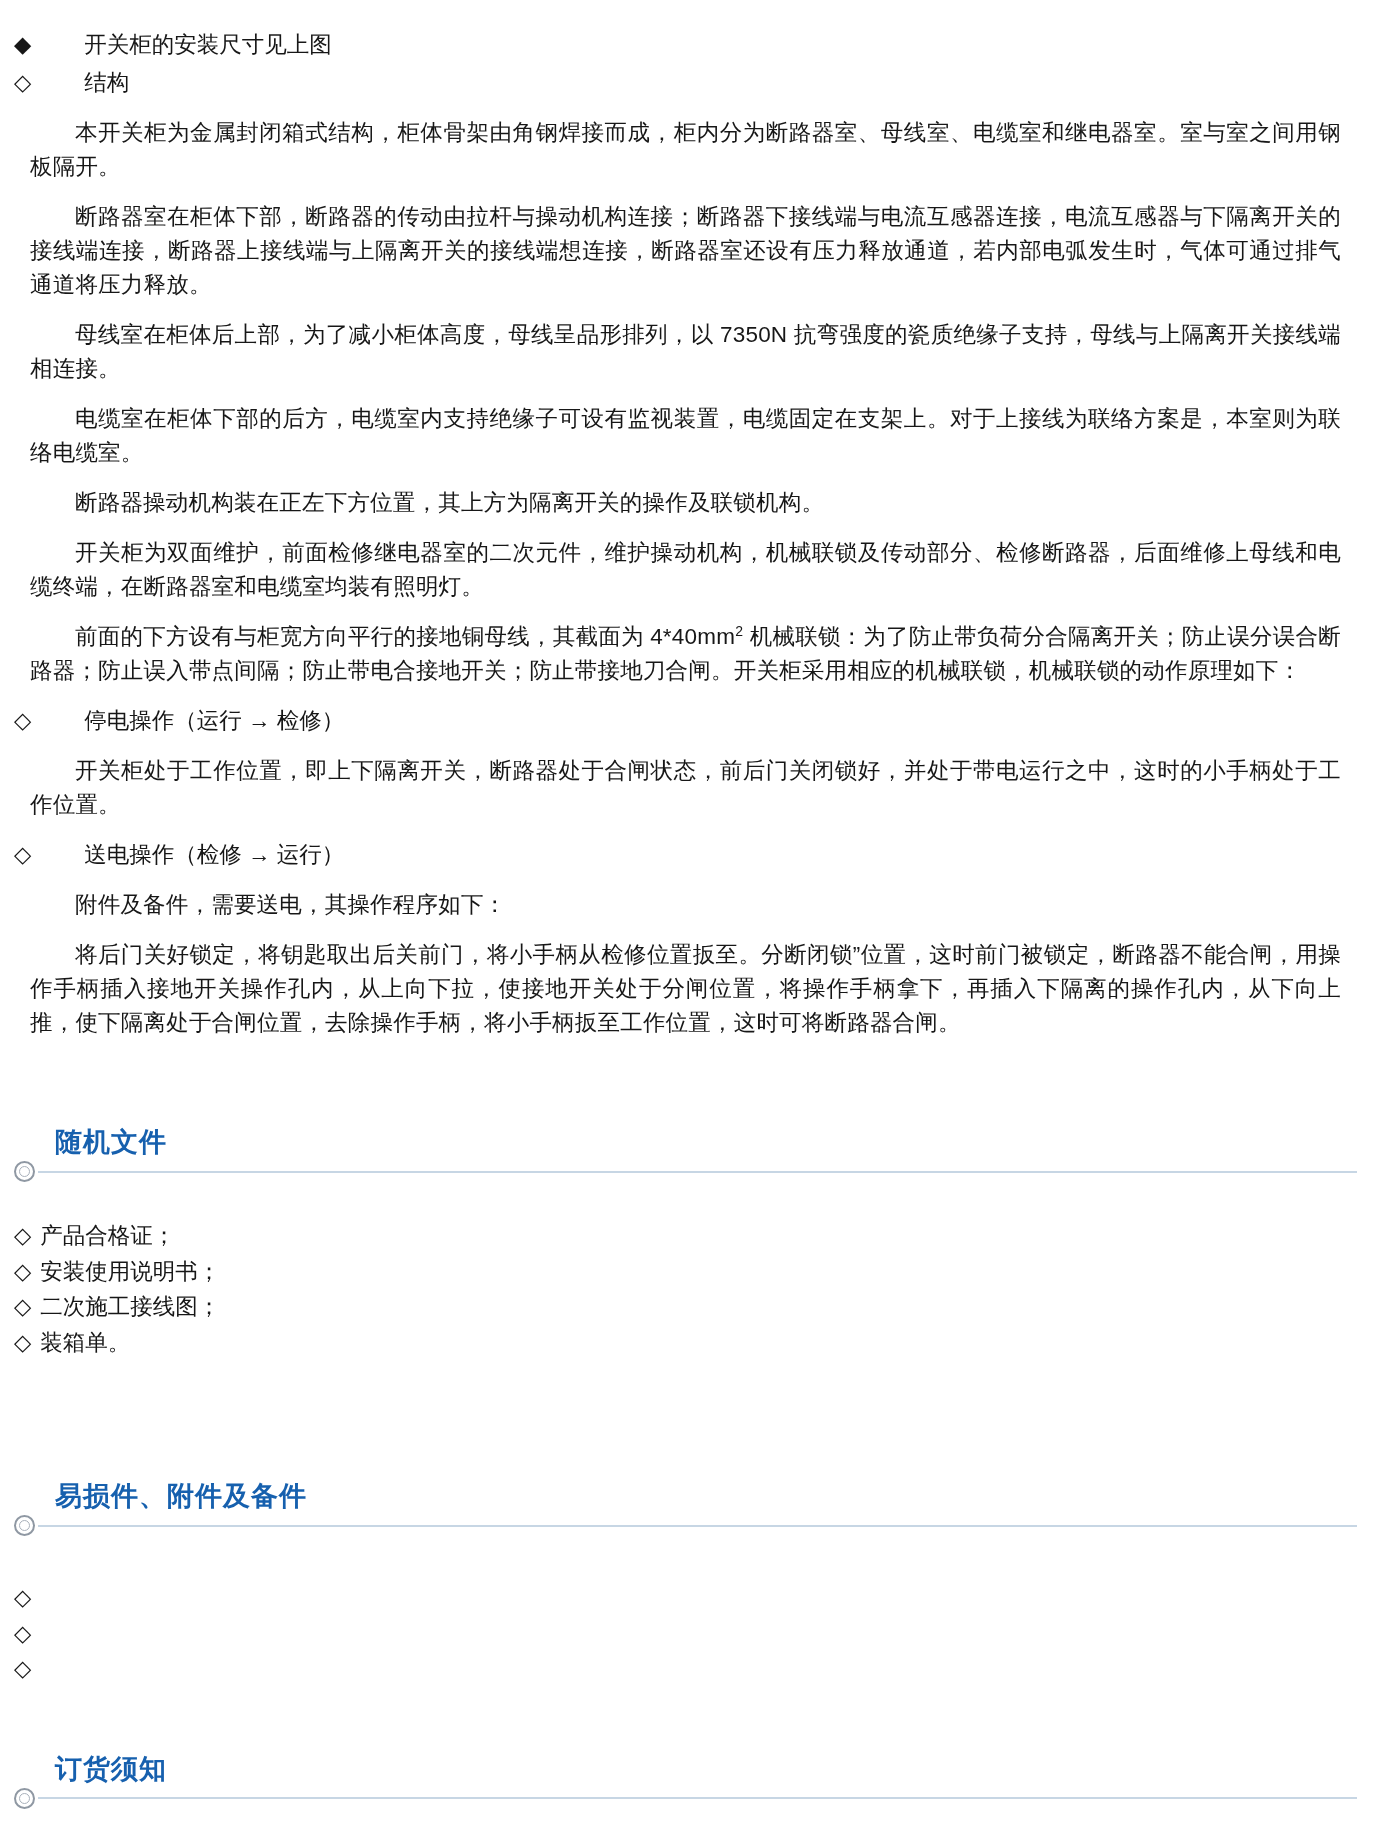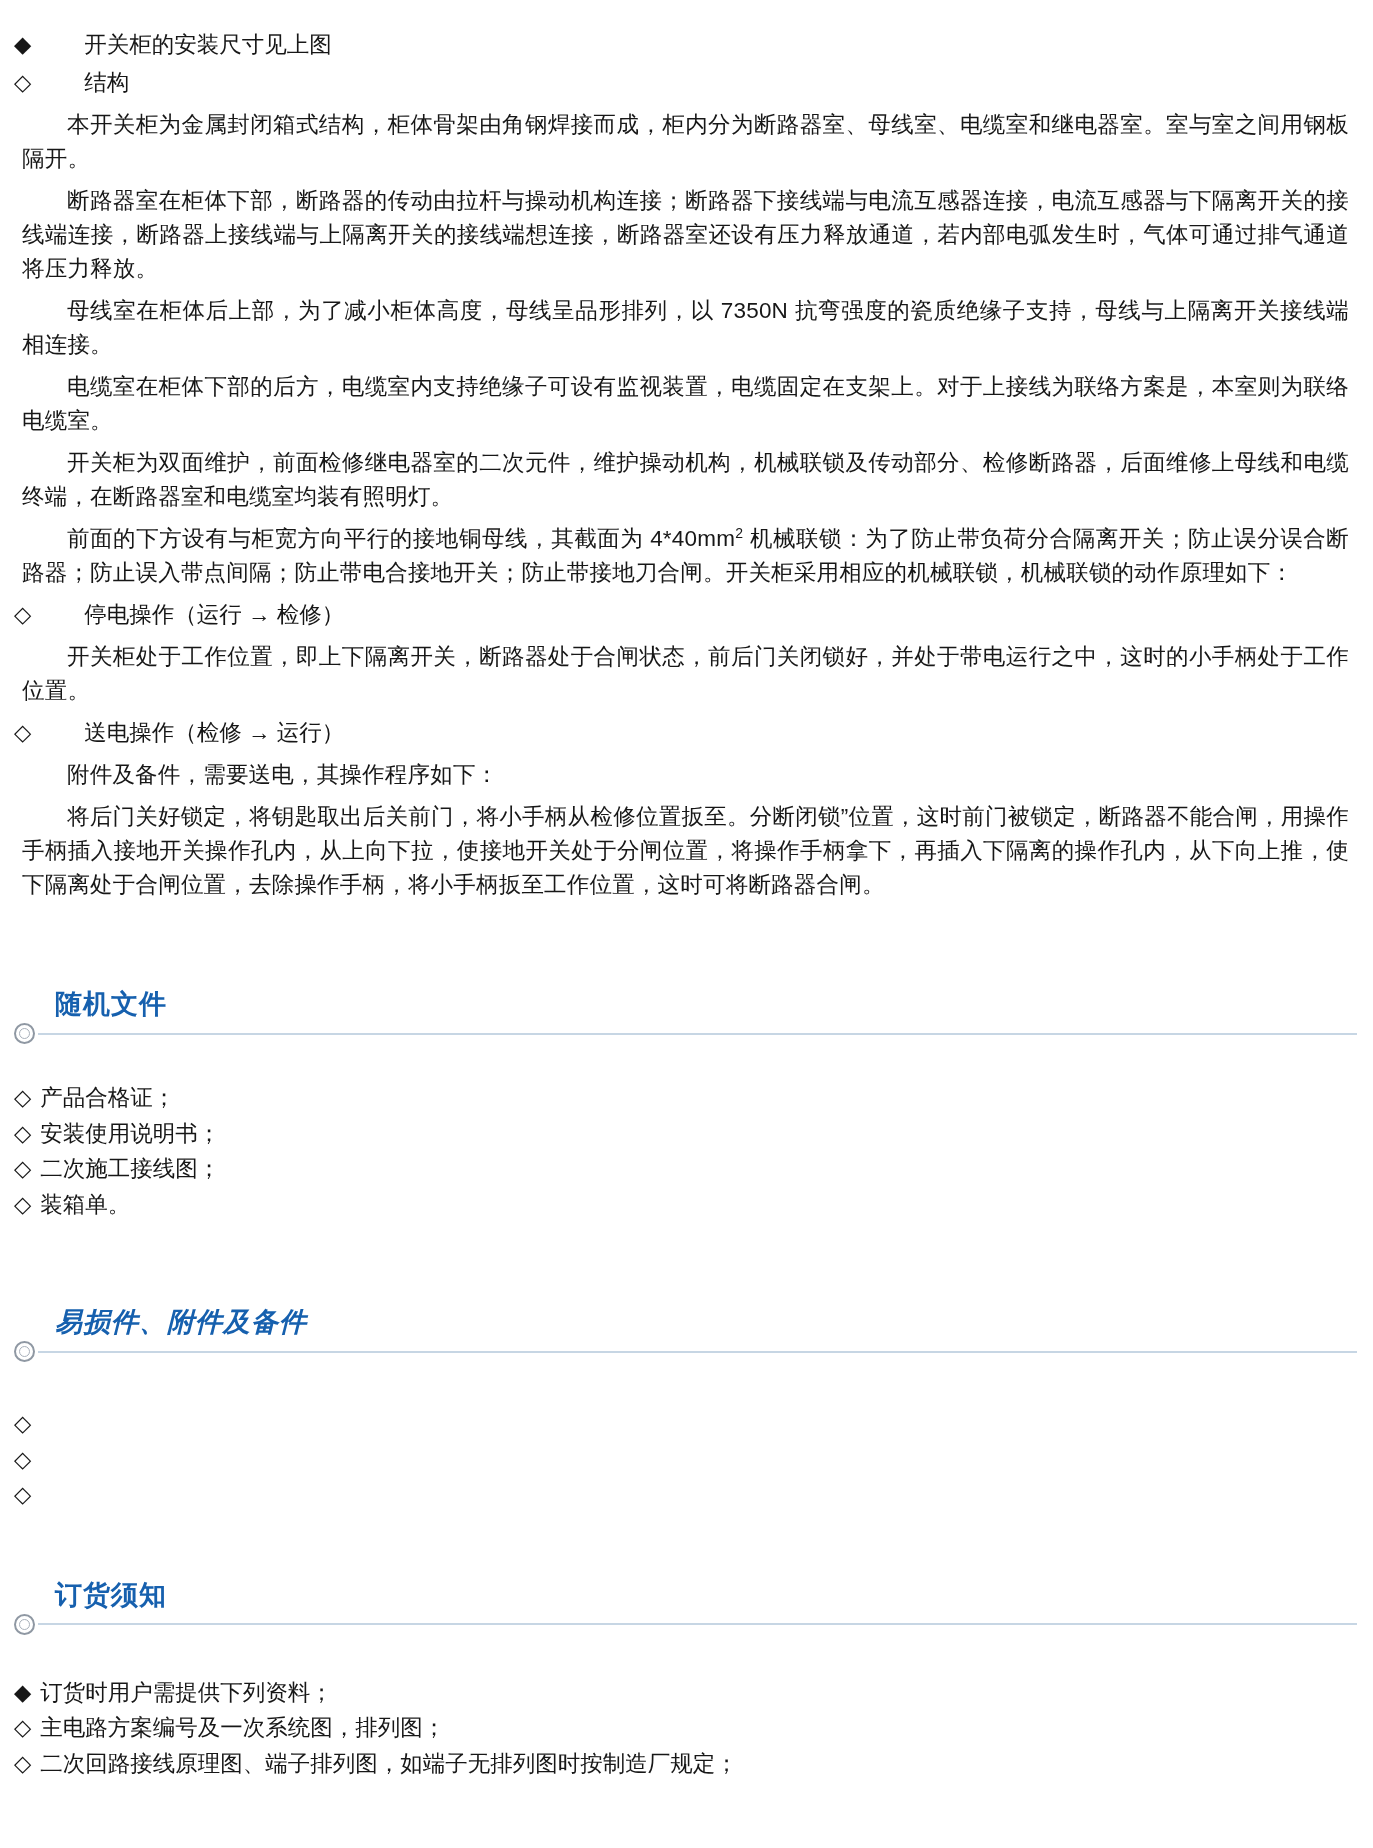--- a/index.html
+++ b/index.html
@@ -10,21 +10,21 @@
   }
   .page{padding:24px 16px 0 14px;box-sizing:border-box;width:1373px;}
 
   
   .b-line{display:flex;align-items:flex-start;font-size:22.5px;line-height:34px;margin:4px 0;}
   .b-line .marker{flex:0 0 auto;margin-right:9px;}
   .b-line .b-text{flex:1 1 auto;margin-left:44px;}
 
   
   .para{
-    margin:8px;font-size:22.5px;line-height:34px;
+    margin:16px;font-size:22.5px;line-height:34px;
     text-align:justify;text-indent:2em;letter-spacing:.2px;
   }
   .para sup{font-size:14px;line-height:0;vertical-align:super;}
 
   
   .item{display:flex;align-items:flex-start;font-size:22.5px;line-height:35.5px;margin:0;}
   .item .marker{flex:0 0 auto;margin-right:9px;}
 
   
   .sec-title{
@@ -34,21 +34,21 @@
   .sec-rule{display:flex;align-items:center;margin-top:3px;}
   .ring{
     flex:0 0 auto;width:17px;height:17px;border:2px solid #8f98a3;border-radius:50%;
     background:#fff;display:flex;align-items:center;justify-content:center;
   }
   .ring::after{content:"";width:9px;height:9px;border:1px solid #a9b1bb;border-radius:50%;}
   .rule-line{flex:1 1 auto;height:2px;background:#c7d6e4;margin-left:3px;}
 
   .sec-items{margin-top:36px;}
   .sec--random{margin-top:86px;}
-  .sec--wear{margin-top:84px;font-style:italic;}
+  .sec--wear{margin-top:120px;}
   .sec--wear .sec-items{margin-top:44px;}
   .sec--order{margin-top:66px;}
   .sec--order .sec-items{margin-top:40px;}
 </style>
 </head>
 <body>
 
 <div class="page">
 
   <div class="b-line">
@@ -58,20 +58,21 @@
 
   <div class="b-line">
     <span class="marker">◇</span>
     <span class="b-text">结构</span>
   </div>
 
   <p class="para">本开关柜为金属封闭箱式结构，柜体骨架由角钢焊接而成，柜内分为断路器室、母线室、电缆室和继电器室。室与室之间用钢板隔开。</p>
   <p class="para">断路器室在柜体下部，断路器的传动由拉杆与操动机构连接；断路器下接线端与电流互感器连接，电流互感器与下隔离开关的接线端连接，断路器上接线端与上隔离开关的接线端想连接，断路器室还设有压力释放通道，若内部电弧发生时，气体可通过排气通道将压力释放。</p>
   <p class="para">母线室在柜体后上部，为了减小柜体高度，母线呈品形排列，以 7350N 抗弯强度的瓷质绝缘子支持，母线与上隔离开关接线端相连接。</p>
   <p class="para">电缆室在柜体下部的后方，电缆室内支持绝缘子可设有监视装置，电缆固定在支架上。对于上接线为联络方案是，本室则为联络电缆室。</p>
+  <p class="para">断路器操动机构装在正左下方位置，其上方为隔离开关的操作及联锁机构。</p>
   <p class="para">开关柜为双面维护，前面检修继电器室的二次元件，维护操动机构，机械联锁及传动部分、检修断路器，后面维修上母线和电缆终端，在断路器室和电缆室均装有照明灯。</p>
   <p class="para"><span>前面的下方设有与柜宽方向平行的接地铜母线，其截面为 4*40mm</span><sup>2</sup><span> 机械联锁：为了防止带负荷分合隔离开关；防止误分误合断路器；防止误入带点间隔；防止带电合接地开关；防止带接地刀合闸。开关柜采用相应的机械联锁，机械联锁的动作原理如下：</span></p>
 
   <div class="b-line">
     <span class="marker">◇</span>
     <span class="b-text">停电操作（运行 → 检修）</span>
   </div>
   <p class="para">开关柜处于工作位置，即上下隔离开关，断路器处于合闸状态，前后门关闭锁好，并处于带电运行之中，这时的小手柄处于工作位置。</p>
 
   <div class="b-line">

